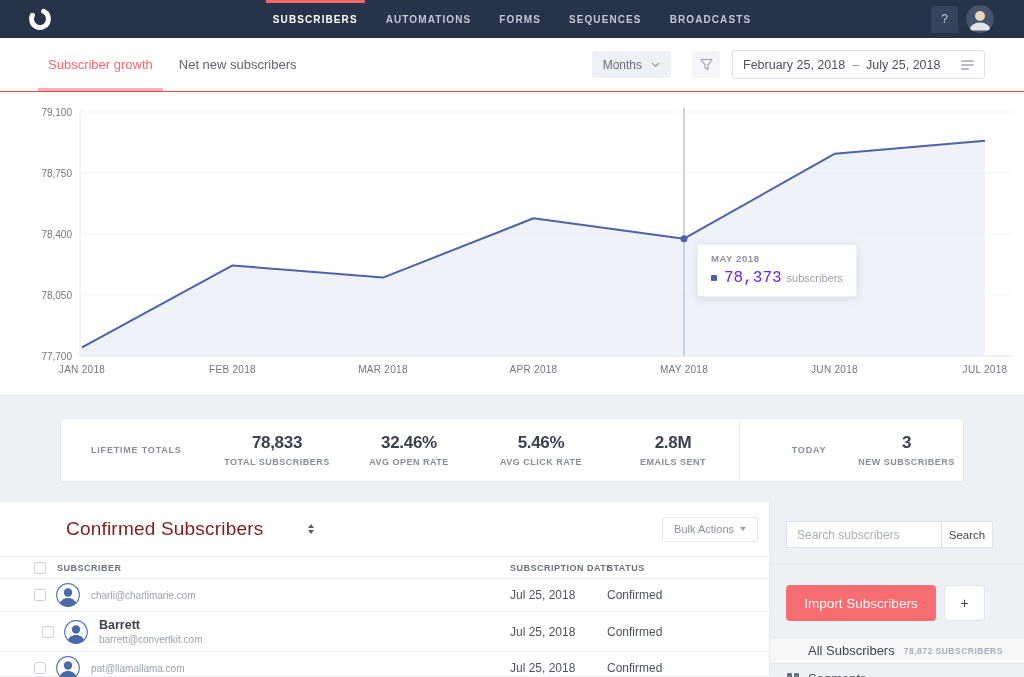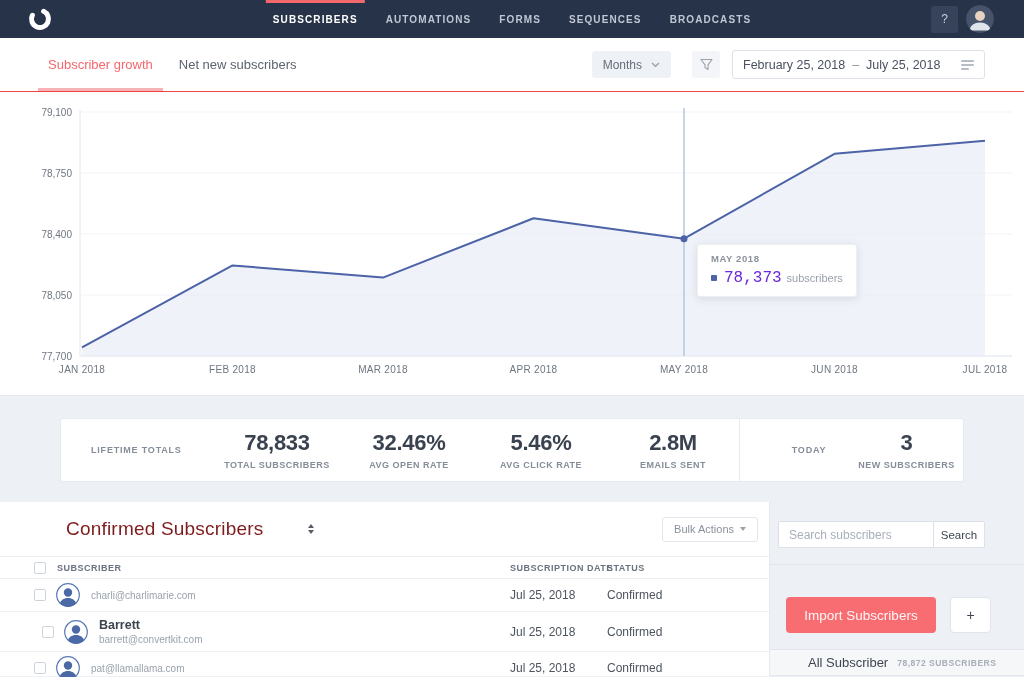--- a/index.html
+++ b/index.html
@@ -50,21 +50,21 @@
   .tt-unit { font-size:11px; color:#9aa1ab; margin-left:5px; }
 
   
   .stats-card { width:904px; height:64px; background:#fff; border:1px solid #e7ebf0; border-radius:3px;
                 margin:22px auto 0; display:flex; align-items:center; }
   .stats-label { font-size:9px; font-weight:bold; color:#858d98; letter-spacing:.8px; }
   .stats-label.first { width:150px; padding-left:30px; }
   .stats-label.today { width:110px; padding-left:28px;text-align:center; }
   .stat { width:132px; text-align:center; }
   .stat.today { flex:1; }
-  .stat-value { font-size:22px; font-weight:bold; color:#3a4250; letter-spacing:-.3px; }
+  .stat-value { font-size:17px; font-weight:bold; color:#3a4250; letter-spacing:-.3px; }
   .stat-label { font-size:9px; font-weight:bold; color:#858d98; letter-spacing:.5px; margin-top:4px; }
   .stats-divider { width:1px; align-self:stretch; background:#e7ebf0; }
 
   
   .content { margin-top:20px; display:flex; height:174px; }
   .subscribers-panel { width:770px; background:#fff; border-right:1px solid #e5e9ee; }
   .panel-header { height:54px; display:flex; align-items:center; padding-left:35px; }
   .panel-title { font-size:19px; font-weight:400; color:#7f1d1d; letter-spacing:.2px;margin-left:31px; }
   .sort-icon { margin-left:45px; display:flex; flex-direction:column; gap:2px; cursor:pointer; }
   .tri-up { width:0; height:0; border-left:3.5px solid transparent; border-right:3.5px solid transparent; border-bottom:4.5px solid #555c66; }
@@ -85,28 +85,28 @@
   .avatar-s { width:24px; height:24px; margin-left:10px; flex:none; }
   .who { margin-left:11px; display:flex; flex-direction:column; justify-content:center; }
   .nm { font-size:12.5px; font-weight:bold; color:#3d434c; line-height:1.3; }
   .em { font-size:10px; color:#9aa2ac; line-height:1.3; }
   .cell { position:absolute; font-size:12px; color:#4d545e; }
   .cell.date { left:510px; }
   .cell.status { left:607px; }
 
   
   .sidebar { flex:1; }
-  .search-row { margin:19px 31px 0 8px; display:flex; }
+  .search-row { margin:19px 31px 0 16px; display:flex; }
   .search-input { width:155px; height:27px; border:1px solid #dce1e8; border-right:none; border-radius:2px 0 0 2px;
                   padding:0 10px; font-size:12px; color:#4a5160; background:#fff; outline:none; font-family:inherit; }
   .search-input::placeholder { color:#a9b0ba; }
   .search-btn { width:52px; height:27px; background:#fff; border:1px solid #dce1e8; border-radius:0 2px 2px 0;
                 font-size:11.5px; color:#3f4650; cursor:pointer; font-family:inherit; }
   .sb-divider { height:1px; background:#e0e5eb; margin-top:16px; }
-  .import-row { margin:32px 33px 0 16px; display:flex; justify-content:space-between; }
+  .import-row { margin:20px 33px 0 16px; display:flex; justify-content:flex-start;gap:8px; }
   .import-btn { width:150px; height:36px; background:#f76d71; border:none; border-radius:4px; color:rgba(255,255,255,.94);
                 font-size:13.5px; cursor:pointer; font-family:inherit; }
   .plus-btn { width:41px; height:36px; background:#fff; border:1px solid #e0e5eb; border-radius:4px; font-size:14px;
               color:#3f4650; cursor:pointer; font-family:inherit; }
   .all-subs { margin-top:16px; height:27px; background:#f5f7f9; border-top:1px solid #e2e7ed; border-bottom:1px solid #e2e7ed;
               display:flex; align-items:center; padding-left:38px; cursor:pointer; }
   .as-label { font-size:13px; color:#3f4650; }
   .as-count { font-size:8.5px; font-weight:bold; color:#a8aeb8; letter-spacing:.5px; margin-left:9px; }
   .segments { margin-top:7px; display:flex; align-items:center; padding-left:17px; font-size:13px; color:#4a5058; gap:9px; cursor:pointer; }
 </style>
@@ -300,21 +300,21 @@
       <div class="search-row">
         <input class="search-input" type="text" placeholder="Search subscribers" style="">
         <button class="search-btn">Search</button>
       </div>
       <div class="sb-divider"></div>
       <div class="import-row">
         <button class="import-btn">Import Subscribers</button>
         <button class="plus-btn">+</button>
       </div>
       <div class="all-subs">
-        <span class="as-label">All Subscriber</span>
+        <span class="as-label">All Subscribers</span>
         <span class="as-count">78,872 SUBSCRIBERS</span>
       </div>
       <div class="segments">
         <svg width="12" height="12" viewBox="0 0 12 12">
           <rect x="0" y="0" width="5" height="5" rx="1" fill="#6a7280"></rect>
           <rect x="7" y="0" width="5" height="5" rx="1" fill="#6a7280"></rect>
           <rect x="0" y="7" width="5" height="5" rx="1" fill="#6a7280"></rect>
           <rect x="7" y="7" width="5" height="5" rx="1" fill="#6a7280"></rect>
         </svg>
         <span>Segments</span>

